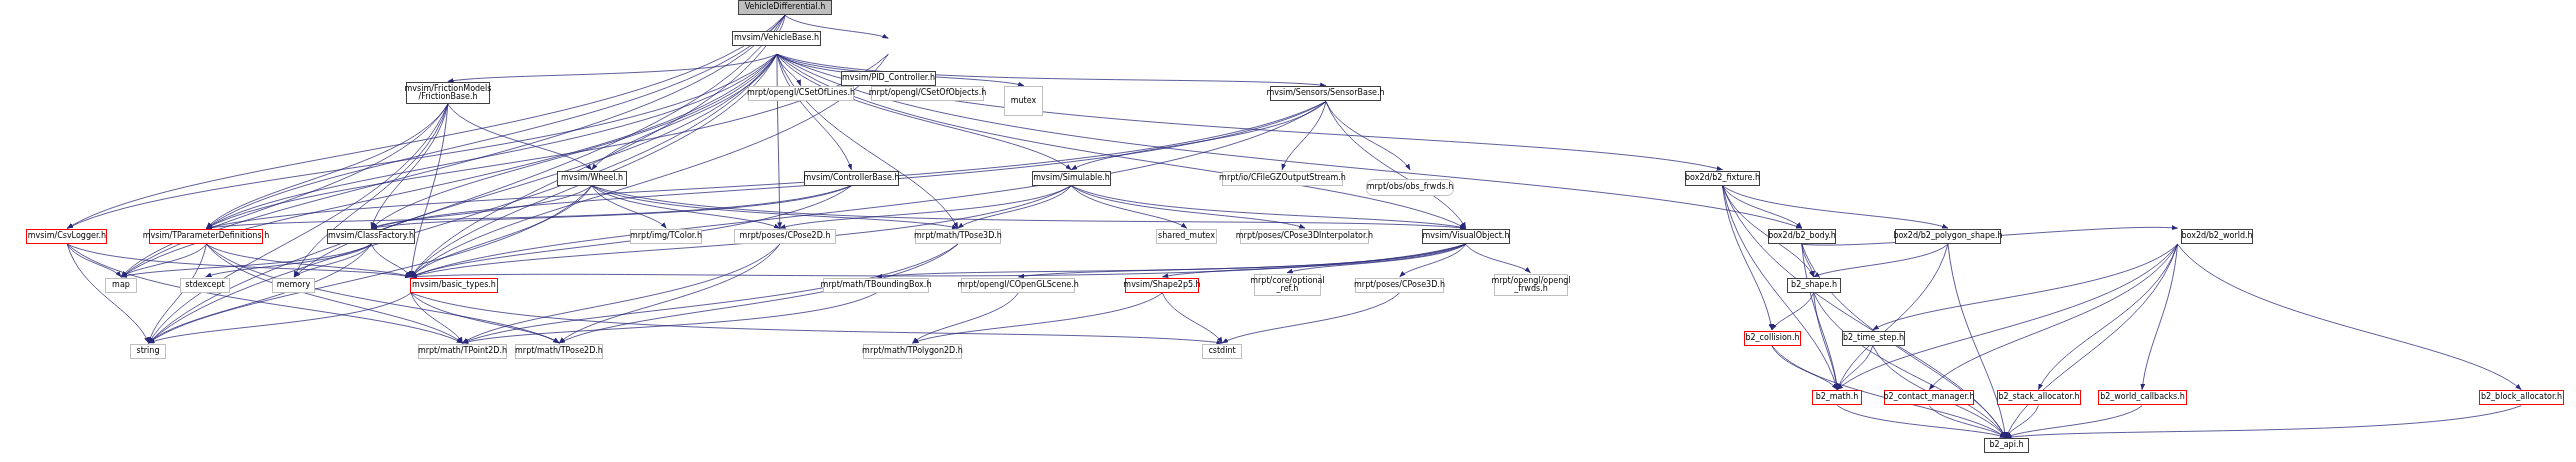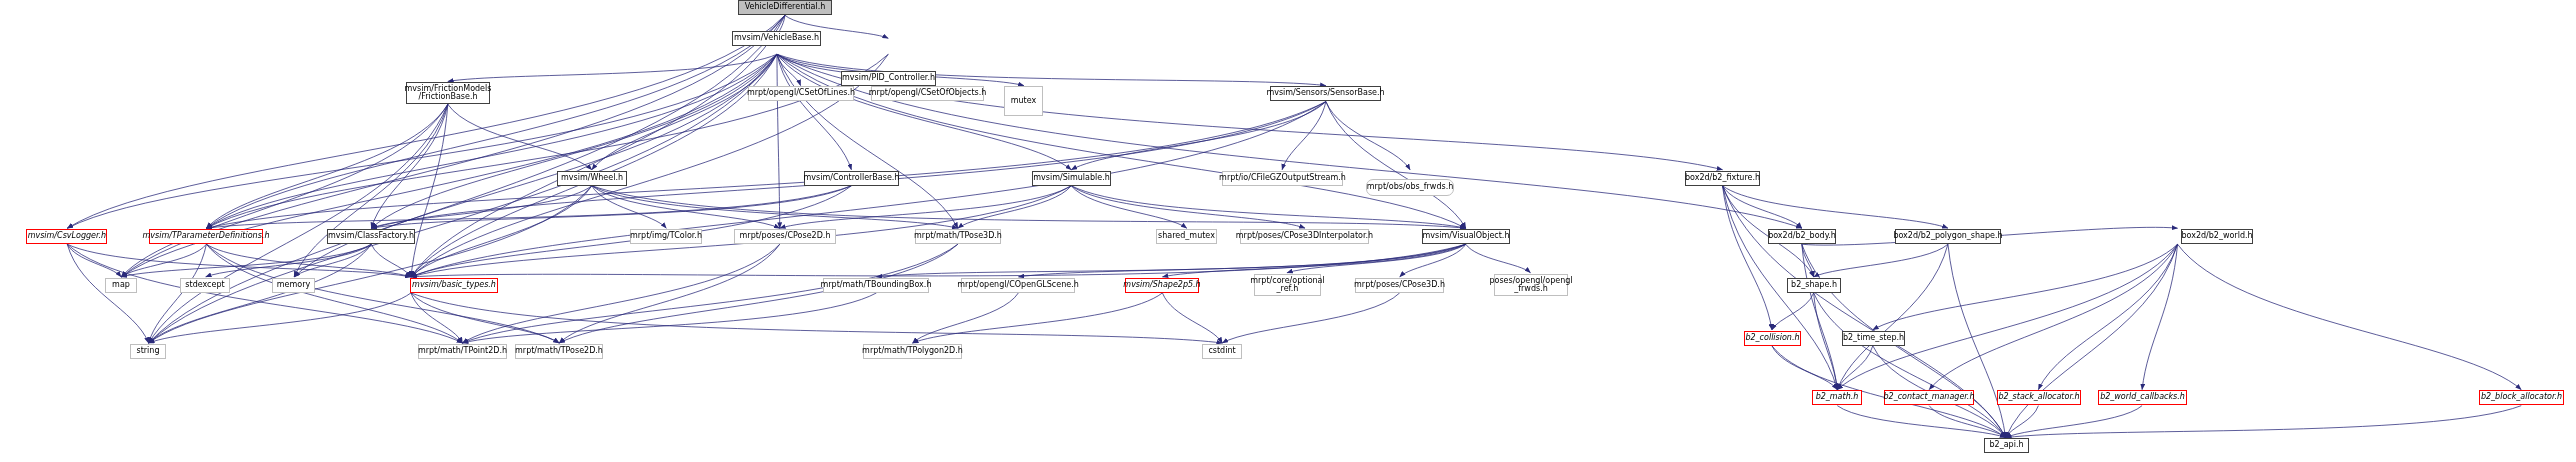--- a/index.html
+++ b/index.html
@@ -4,21 +4,21 @@
 <style>
   html,body{margin:0;padding:0;background:#ffffff;}
   #graph-root{position:relative;width:2576px;height:462px;background:#ffffff;
     font-family:"DejaVu Sans","Liberation Sans",sans-serif;overflow:hidden;}
   svg#edges{position:absolute;left:0;top:0;width:2576px;height:462px;pointer-events:none;}
   .node{position:absolute;box-sizing:border-box;display:flex;align-items:center;
     justify-content:center;text-align:center;background:#ffffff;line-height:1.05;
     font-size:8px;color:#000000;white-space:pre-line;padding:0 15px;}
   .node.plain{border:0.7px solid #bfbfbf;}
   .node.strong{border:0.7px solid #404040;}
-  .node.red{border:0.7px solid #ff0000;font-style:italic;}
+  .node.red{border:0.7px solid #ff0000;}
   .node.root{border:0.7px solid #404040;background:#bfbfbf;}
 </style>
 </head>
 <body>
 
 <div id="graph-root">
   <svg id="edges" viewBox="0 0 3701 664" width="2576" height="462">
     <defs>
       <marker id="ah" markerWidth="9" markerHeight="7" refX="8.4" refY="3.5" orient="auto" markerUnits="userSpaceOnUse">
         <path d="M0,0 L9,3.5 L0,7 z" fill="#2a2a7a"></path>
@@ -183,21 +183,21 @@
       <div class="node plain" style="left: 105px; top: 278px; width: 31px; height: 15.3px;">map</div>
       <div class="node plain" style="left: 180px; top: 278px; width: 50px; height: 15.3px;">stdexcept</div>
       <div class="node plain" style="left: 272px; top: 278px; width: 43px; height: 15.3px;">memory</div>
       <div class="node red" style="left: 378px; top: 278px; width: 88px; height: 15.3px; margin-left: 32px;">mvsim/basic_types.h</div>
       <div class="node plain" style="left: 823px; top: 278px; width: 106px; height: 15.3px;">mrpt/math/TBoundingBox.h</div>
       <div class="node plain" style="left: 961px; top: 278px; width: 114px; height: 15.3px;">mrpt/opengl/COpenGLScene.h</div>
       <div class="node red" style="left: 1125px; top: 278px; width: 74px; height: 15.3px;">mvsim/Shape2p5.h</div>
       <div class="node plain" style="left: 1254px; top: 274px; width: 67px; height: 22px;">mrpt/core/optional
 _ref.h</div>
       <div class="node plain" style="left: 1355px; top: 278px; width: 89px; height: 15.3px;">mrpt/poses/CPose3D.h</div>
-      <div class="node plain" style="left: 1494px; top: 274px; width: 74px; height: 22px;">poses/opengl/opengl
+      <div class="node plain" style="left: 1494px; top: 274px; width: 74px; height: 22px;">mrpt/opengl/opengl
 _frwds.h</div>
       <div class="node strong" style="left: 1787px; top: 278px; width: 54px; height: 15.3px;">b2_shape.h</div>
       <div class="node red" style="left: 1744px; top: 331px; width: 57px; height: 15.3px;">b2_collision.h</div>
       <div class="node strong" style="left: 1842px; top: 331px; width: 63px; height: 15.3px;">b2_time_step.h</div>
       <div class="node plain" style="left: 418px; top: 344px; width: 89px; height: 15.3px;">mrpt/math/TPoint2D.h</div>
       <div class="node plain" style="left: 515px; top: 344px; width: 88px; height: 15.3px;">mrpt/math/TPose2D.h</div>
       <div class="node plain" style="left: 130px; top: 344px; width: 36px; height: 15.3px;">string</div>
       <div class="node plain" style="left: 863px; top: 344px; width: 99px; height: 15.3px;">mrpt/math/TPolygon2D.h</div>
       <div class="node plain" style="left: 1202px; top: 344px; width: 40px; height: 15.3px;">cstdint</div>
       <div class="node red" style="left: 1812px; top: 390px; width: 50px; height: 15.3px;">b2_math.h</div>

